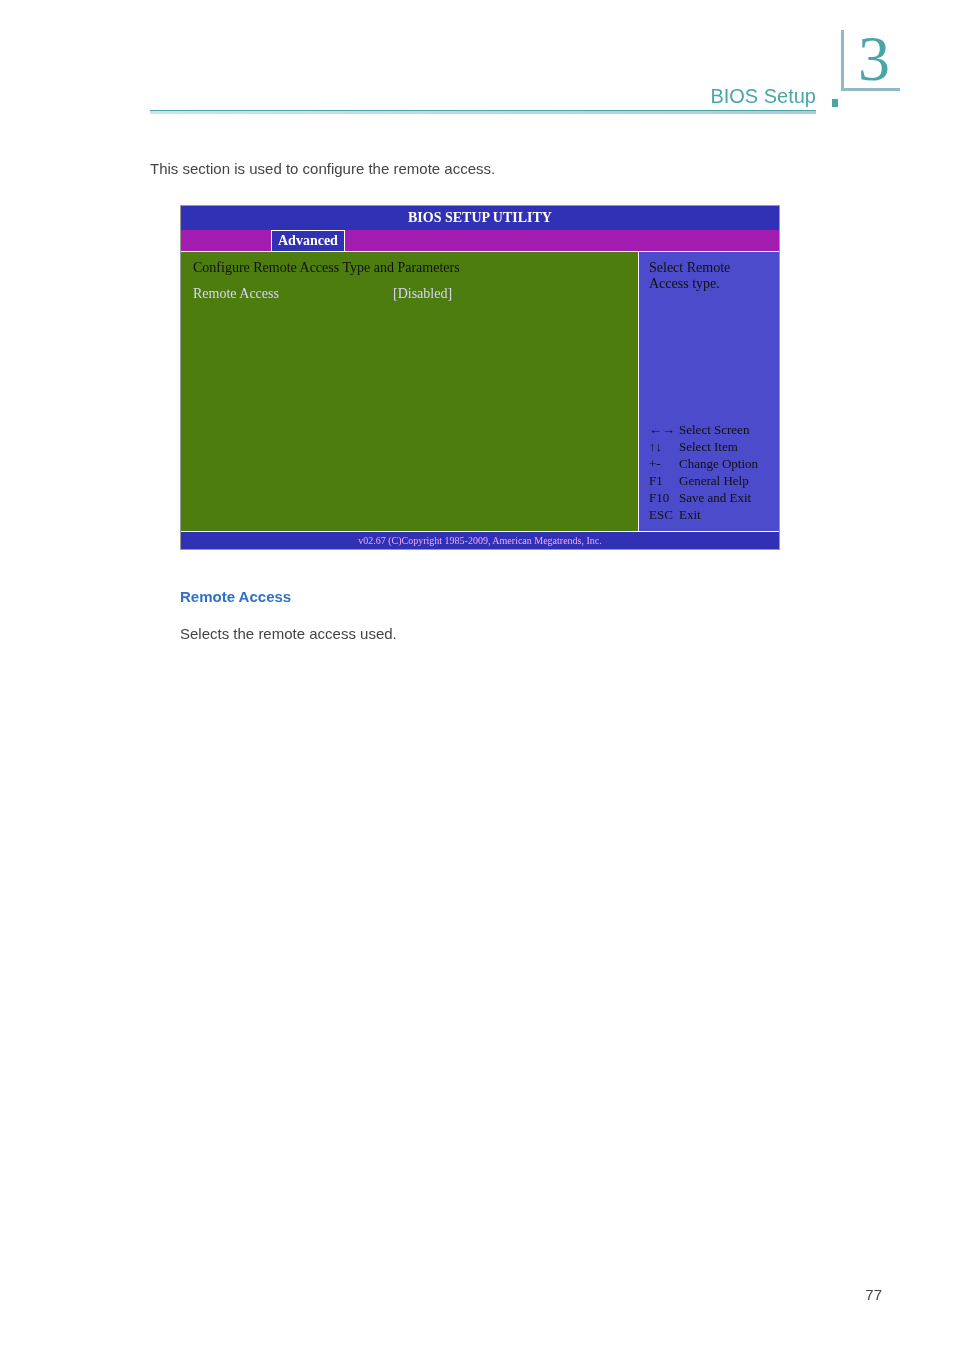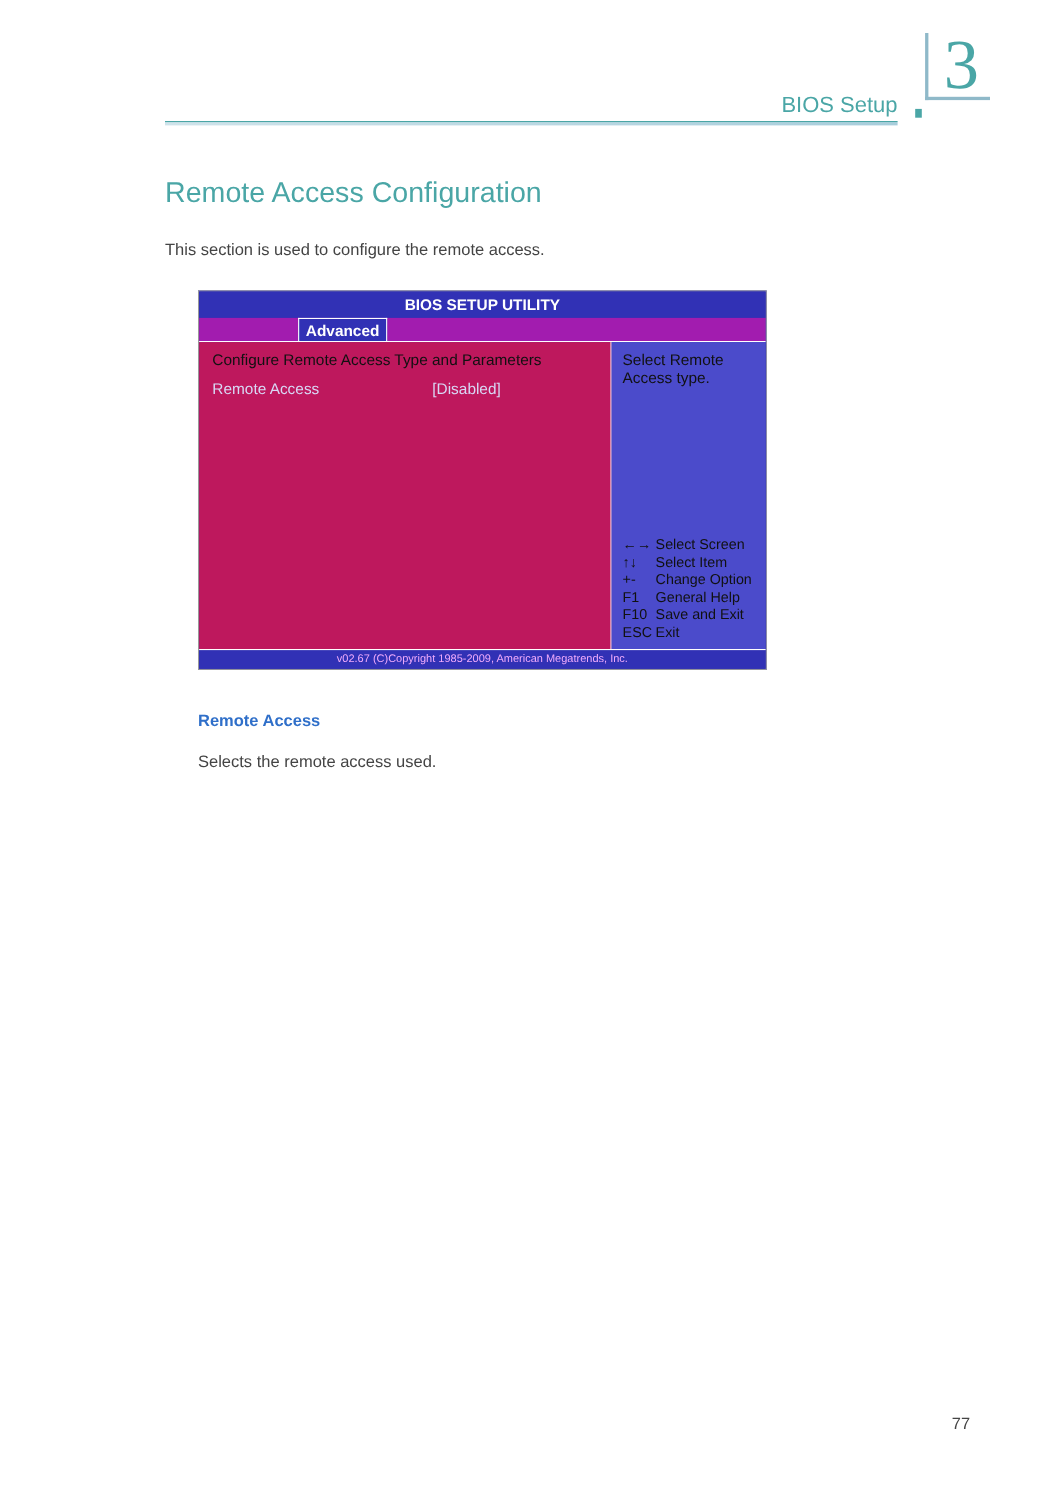--- a/index.html
+++ b/index.html
@@ -57,24 +57,24 @@
   }
   .intro-text {
     font-size: 15px;
     color: #444;
     margin-bottom: 28px;
     font-family: Verdana, sans-serif;
   }
   .bios-box {
     border: 1px solid #999;
     background: #3131b5;
-    font-family: Liberation Sans, sans-serif;
+    font-family: Liberation Serif, serif;
     font-size: 14px;
     margin: 11px 0 38px 30px;
-    width: 517px;
+    width: 600px;
   }
   .bios-title {
     text-align: center;
     color: #fff;
     font-weight: bold;
     padding: 4px 0;
     background: #3131b5;
     font-size: 14px;
   }
   .bios-tabs {
@@ -92,21 +92,21 @@
     background: #3131b5;
   }
   .bios-body {
     display: flex;
     background: #3131b5;
     border-top: 1px solid #fff;
     min-height: 280px;
   }
   .bios-left {
     flex: 1;
-    background: #be185d;
+    background: #4d7c0f;
     color: #fff;
     padding: 8px 12px;
     border-right: 1px solid #fff;
   }
   .bios-subtitle {
     color: #111;
     margin-bottom: 10px;
     font-size: 14px;
   }
   .bios-row {
@@ -176,21 +176,20 @@
 <body>
 
 <div class="page-header">
   <div class="divider"></div>
   <div class="tick"></div>
   <div class="chapter-label">BIOS Setup</div>
   <div class="chapter-number">3</div>
 </div>
 
 <div class="content">
-  <h2 class="section-title">Remote Access Configuration</h2>
   <p class="intro-text">This section is used to configure the remote access.</p>
 
   <div class="bios-box">
     <div class="bios-title">BIOS SETUP UTILITY</div>
     <div class="bios-tabs">
       <div class="bios-tab">Advanced</div>
     </div>
     <div class="bios-body">
       <div class="bios-left">
         <div class="bios-subtitle">Configure Remote Access Type and Parameters</div>

